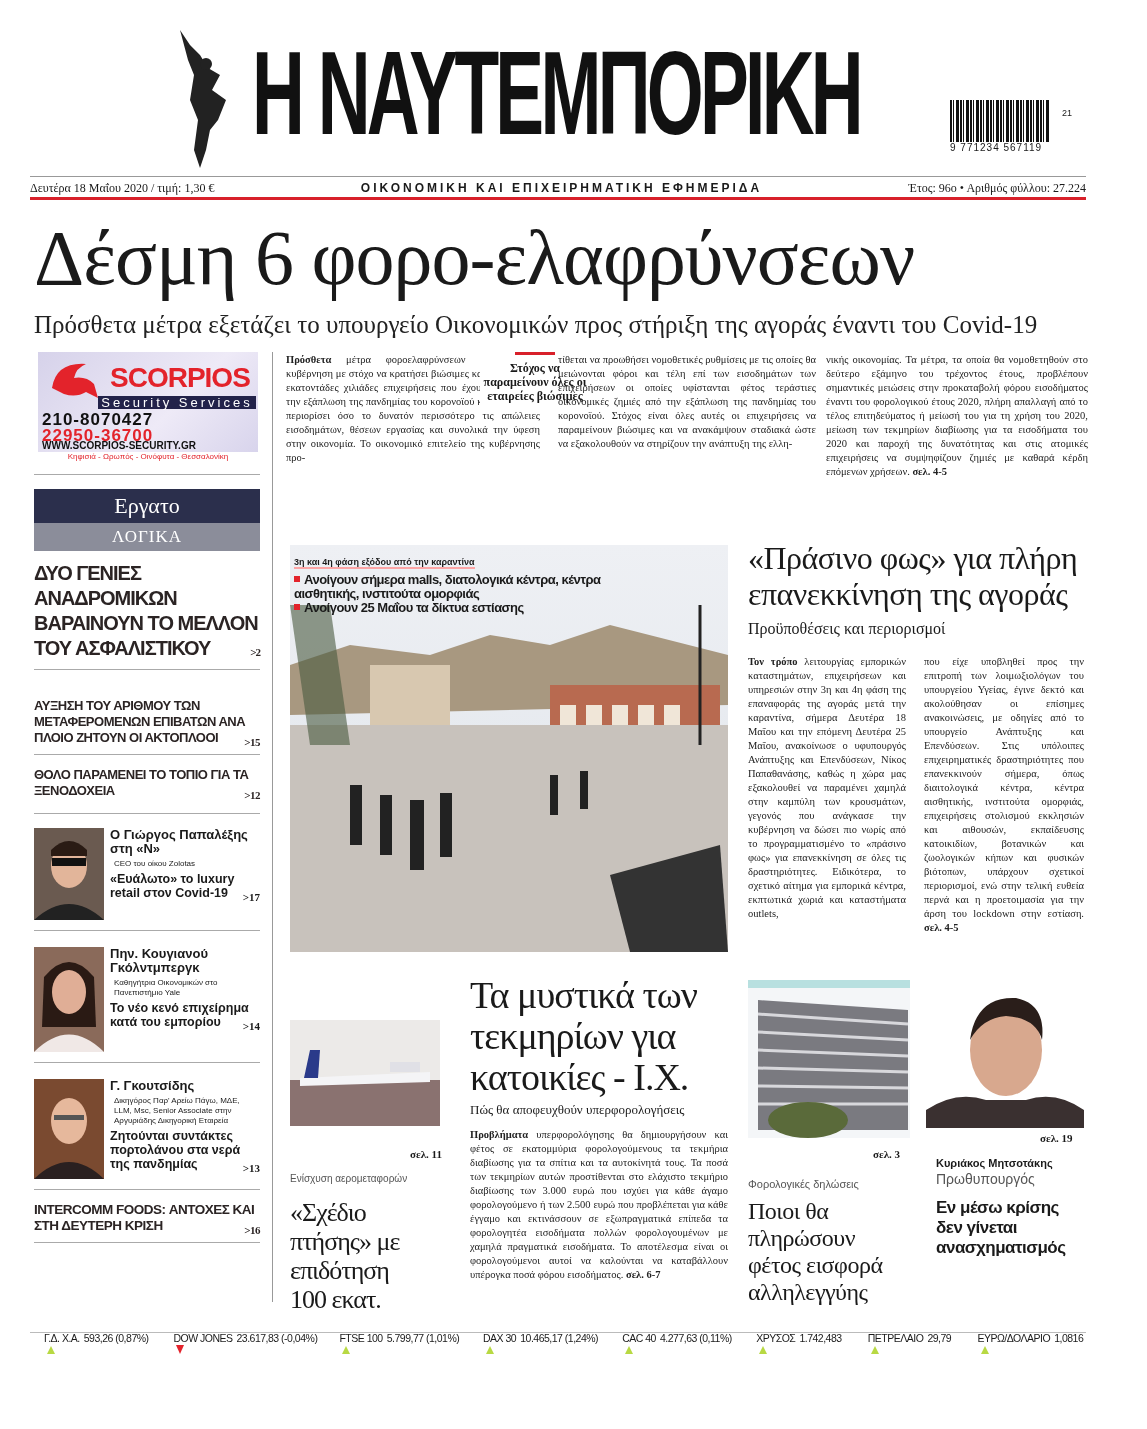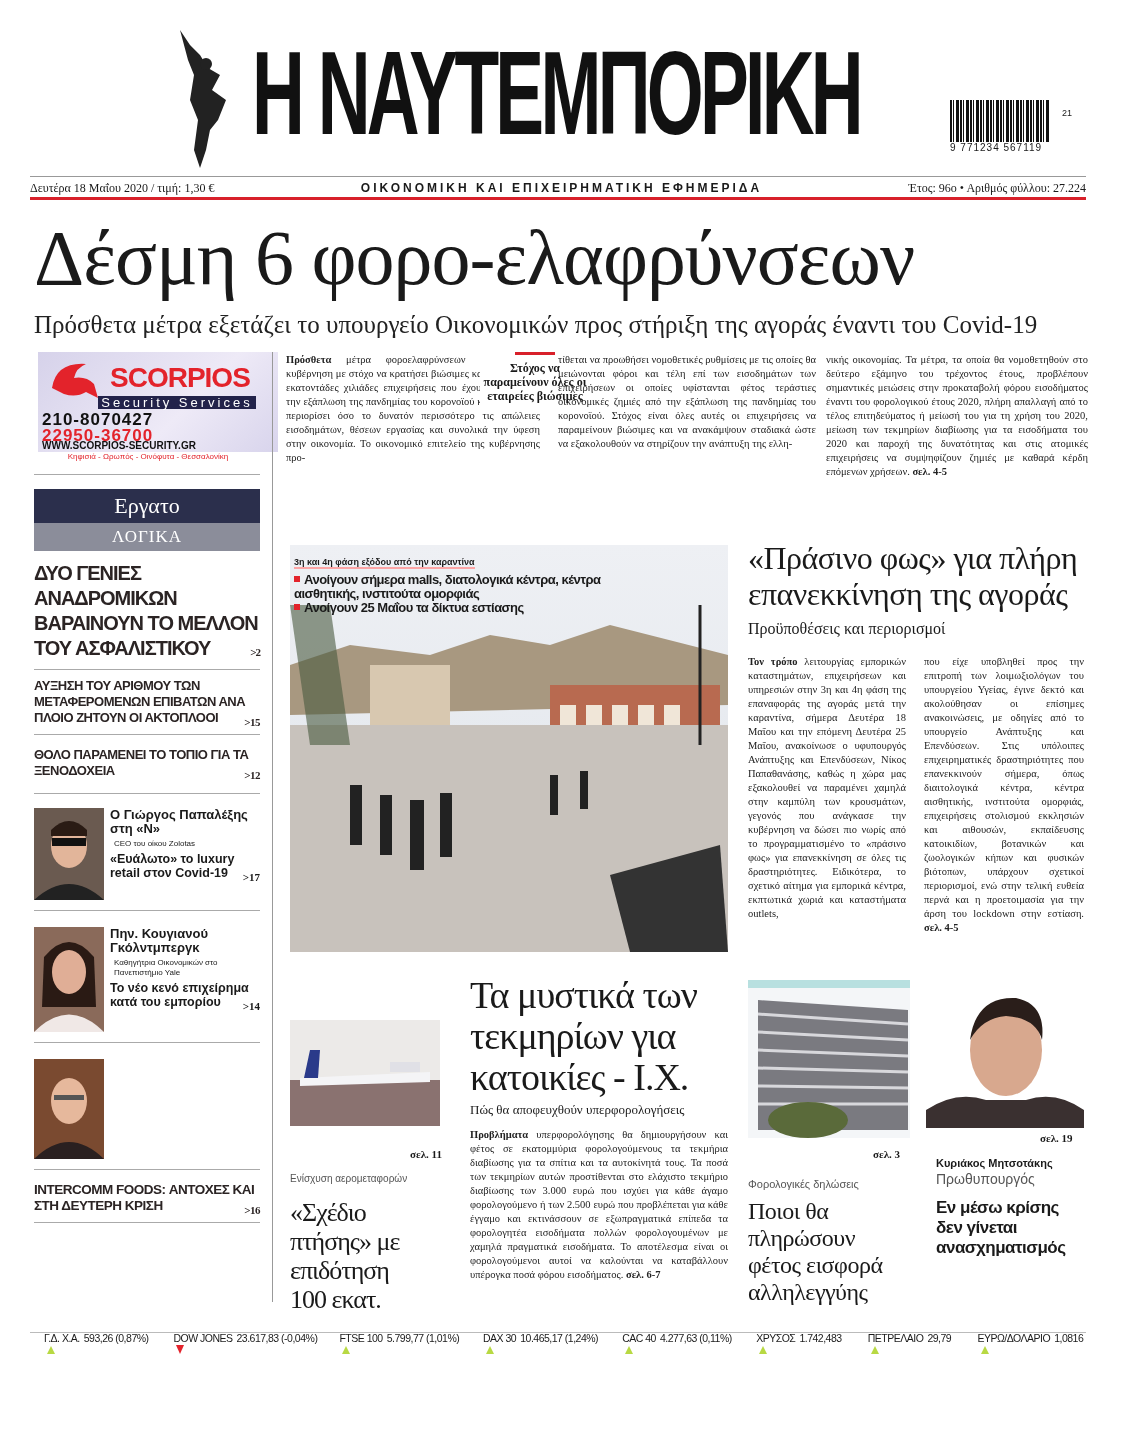--- a/index.html
+++ b/index.html
@@ -14,21 +14,21 @@
   #issue-code{left:1062px;top:108px;font-family:"Liberation Sans",sans-serif;font-size:9px;line-height:10px;}
   #infobar{left:30px;top:176px;width:1056px;height:22px;font-size:12px;display:flex;justify-content:space-between;align-items:center;border-top:1px solid #999;}
   #infobar .mid{font-family:"Liberation Sans",sans-serif;font-weight:bold;letter-spacing:3px;font-size:12px;}
   #redrule{left:30px;top:197px;width:1056px;height:3px;background:#d8202a;}
   
   #headline{left:34px;top:208px;font-size:78px;line-height:100px;white-space:nowrap;letter-spacing:-1px;}
   #subhead{left:34px;top:308px;font-size:25px;line-height:34px;white-space:nowrap;color:#222;}
   
   #leftcol{left:34px;top:352px;width:226px;}
   #vrule{left:272px;top:352px;width:1px;height:950px;background:#999;}
-  .ad{width:240px;height:100px;margin-left:4px;background:linear-gradient(135deg,#d6d2ea,#eeeaf7 60%,#d8d4ec);position:relative;font-family:"Liberation Sans",sans-serif;}
+  .ad{width:220px;height:100px;margin-left:4px;background:linear-gradient(135deg,#d6d2ea,#eeeaf7 60%,#d8d4ec);position:relative;font-family:"Liberation Sans",sans-serif;}
   .ad .brand{position:absolute;left:72px;top:10px;color:#e3232b;font-weight:bold;font-size:28px;letter-spacing:-1px;}
   .ad .svc{position:absolute;left:60px;top:44px;width:158px;height:13px;background:#22224a;color:#fff;font-size:13px;letter-spacing:3px;text-align:center;line-height:13px;}
   .ad .ph1{position:absolute;left:4px;top:58px;font-size:17px;font-weight:bold;color:#111;letter-spacing:1px;}
   .ad .ph2{position:absolute;left:4px;top:74px;font-size:17px;font-weight:bold;color:#e3232b;letter-spacing:1px;}
   .ad .url{position:absolute;left:4px;top:88px;font-size:10px;font-weight:bold;color:#111;}
   .ad .loc{position:absolute;left:0;top:100px;width:220px;height:12px;background:#fff;color:#e3232b;font-size:8px;text-align:center;}
   .ad .scorp{position:absolute;left:8px;top:6px;width:60px;height:50px;}
   .hr{height:1px;background:#aaa;margin:8px 0;}
   .ergato1{background:#2b2f4c;color:#fff;text-align:center;font-size:22px;height:34px;line-height:34px;margin-top:24px;}
   .ergato2{background:#8b8d9a;color:#fff;text-align:center;font-size:17px;height:28px;line-height:28px;letter-spacing:1px;}
@@ -119,21 +119,21 @@
   </div>
   <div class="hr" style="margin-top:22px"></div>
   <div class="ergato1" style="margin-top:14px">Εργατο</div>
   <div class="ergato2">ΛΟΓΙΚΑ</div>
 
   <div class="lbig">
     <span>ΔΥΟ ΓΕΝΙΕΣ ΑΝΑΔΡΟΜΙΚΩΝ ΒΑΡΑΙΝΟΥΝ ΤΟ ΜΕΛΛΟΝ ΤΟΥ ΑΣΦΑΛΙΣΤΙΚΟΥ</span>
     <span class="pg">&gt;2</span>
   </div>
   <div class="hr"></div>
-  <div class="lmid" style="margin-top:8px">
+  <div class="lmid" style="margin-top:28px">
     <span>ΑΥΞΗΣΗ ΤΟΥ ΑΡΙΘΜΟΥ ΤΩΝ ΜΕΤΑΦΕΡΟΜΕΝΩΝ ΕΠΙΒΑΤΩΝ ΑΝΑ ΠΛΟΙΟ ΖΗΤΟΥΝ ΟΙ ΑΚΤΟΠΛΟΟΙ</span>
     <span class="pg">&gt;15</span>
   </div>
   <div class="hr"></div>
   <div class="lmid" style="margin-top:12px">
     <span>ΘΟΛΟ ΠΑΡΑΜΕΝΕΙ ΤΟ ΤΟΠΙΟ ΓΙΑ ΤΑ ΞΕΝΟΔΟΧΕΙΑ</span>
     <span class="pg">&gt;12</span>
   </div>
   <div class="hr" style="margin-top:14px"></div>
 
@@ -166,20 +166,25 @@
     </div>
   </div>
   <div class="hr" style="margin-top:10px"></div>
   <div class="person" style="margin-top:16px">
     <svg class="photo" height="100" viewBox="0 0 70 100">
       <rect width="70" height="100" fill="#7a4a30"></rect>
         <ellipse cx="35" cy="42" rx="18" ry="23" fill="#e6b89c"></ellipse>
         <path d="M0 100 Q35 66 70 100Z" fill="#2a2020"></path>
         <rect x="20" y="36" width="30" height="5" fill="#555"></rect>
     </svg>
+    <div class="ptxt">
+      <div class="pname">Γ. Γκουτσίδης</div>
+      <div class="prole">Δικηγόρος Παρ' Αρείω Πάγω, ΜΔΕ, LLM, Msc, Senior Associate στην Αργυριάδης Δικηγορική Εταιρεία</div>
+      <div class="phead"><span>Ζητούνται συντάκτες πορτολάνου στα νερά της πανδημίας</span> <span class="pg">&gt;13</span></div>
+    </div>
   </div>
   <div class="hr" style="margin-top:10px"></div>
   <div class="lmid" style="margin-top:12px;font-size:13.5px">
     <span>INTERCOMM FOODS: ΑΝΤΟΧΕΣ ΚΑΙ ΣΤΗ ΔΕΥΤΕΡΗ ΚΡΙΣΗ</span>
     <span class="pg">&gt;16</span>
   </div>
   <div class="hr"></div>
 </div>
 <div id="vrule" class="abs"></div>
 

